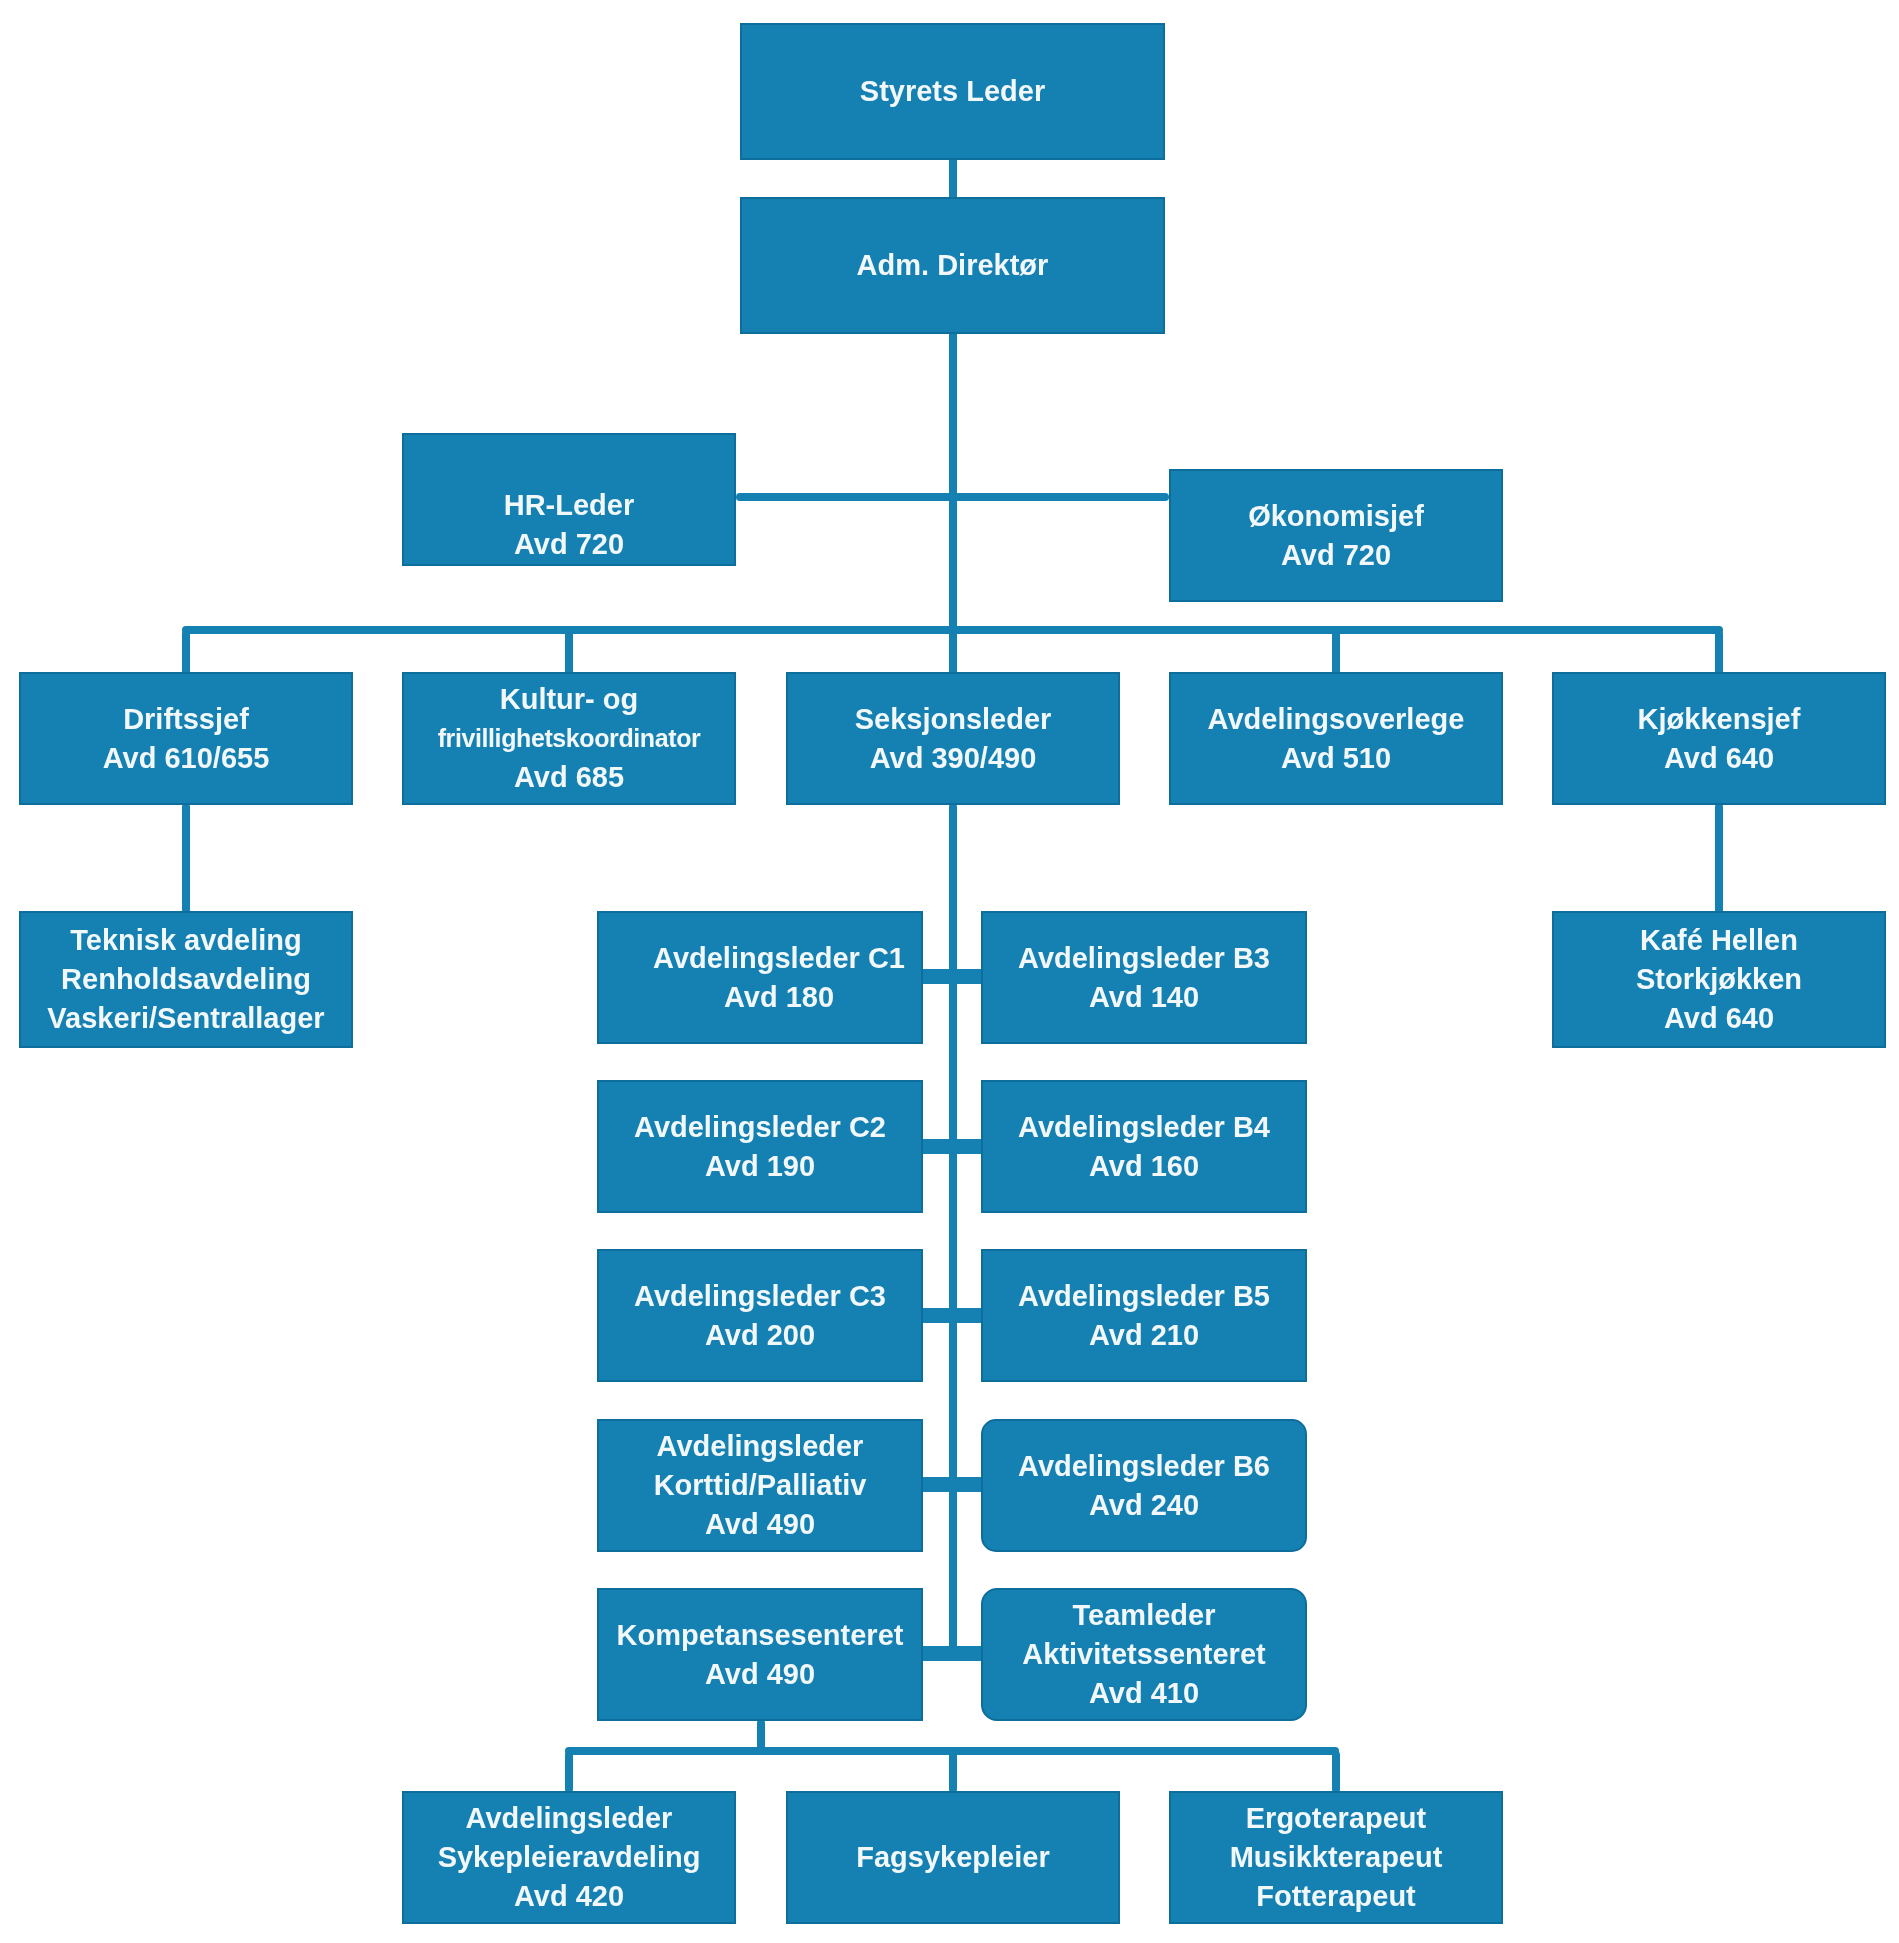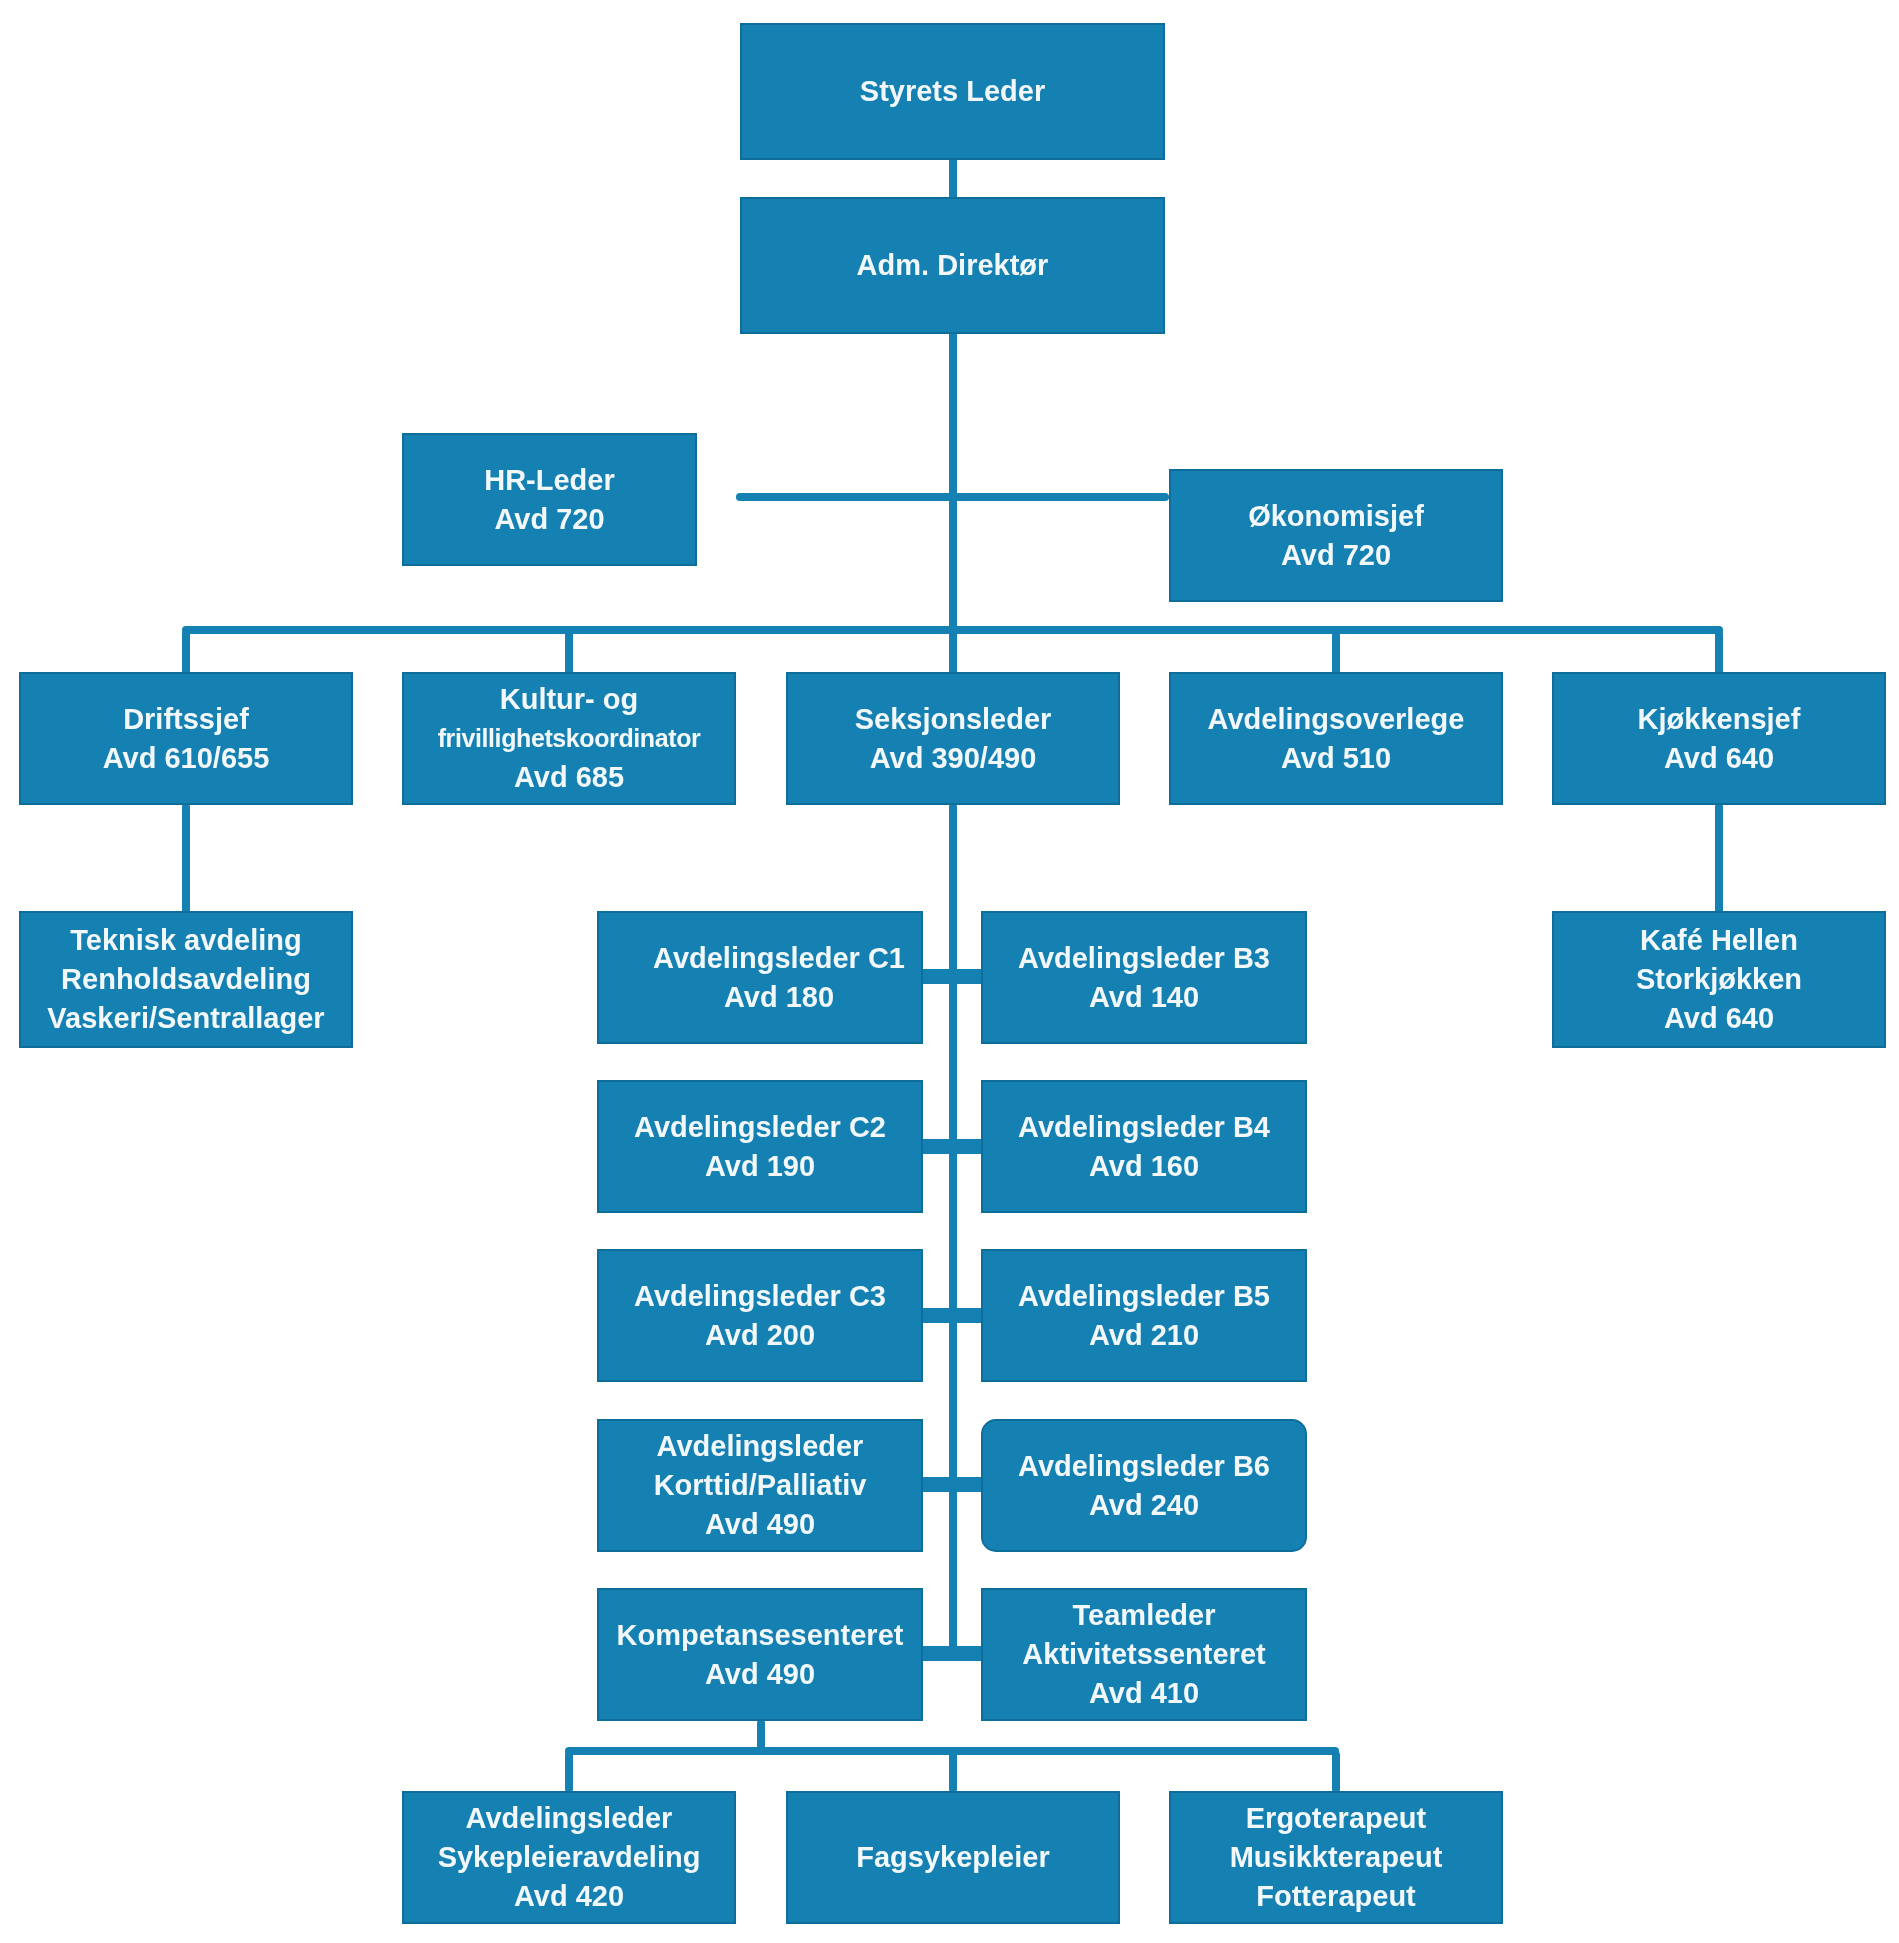--- a/index.html
+++ b/index.html
@@ -78,21 +78,21 @@
   <div class="conn v" style="left:1332px;top:1751px;height:42px;"></div>
 
   <div class="box" style="left:740px;top:23px;width:425px;height:137px;">
     <div class="line">Styrets Leder</div>
   </div>
 
   <div class="box" style="left:740px;top:197px;width:425px;height:137px;">
     <div class="line">Adm. Direktør</div>
   </div>
 
-  <div class="box" style="left:402px;top:433px;width:295px;height:133px;">
+  <div class="box" style="left:402px;top:433px;width:334px;height:133px;justify-content:flex-end;">
     <div class="line">HR-Leder</div>
     <div class="line">Avd 720</div>
   </div>
 
   <div class="box" style="left:1169px;top:433px;width:334px;height:133px;margin-top:36px;">
     <div class="line">Økonomisjef</div>
     <div class="line">Avd 720</div>
   </div>
 
   <div class="box" style="left:19px;top:672px;width:334px;height:133px;">
@@ -167,21 +167,21 @@
   </div>
   <div class="box" style="left:981px;top:1419px;width:326px;height:133px;border-radius:15px;">
     <div class="line">Avdelingsleder B6</div>
     <div class="line">Avd 240</div>
   </div>
 
   <div class="box" style="left:597px;top:1588px;width:326px;height:133px;">
     <div class="line">Kompetansesenteret</div>
     <div class="line">Avd 490</div>
   </div>
-  <div class="box" style="left:981px;top:1588px;width:326px;height:133px;">
+  <div class="box" style="left:981px;top:1588px;width:326px;height:133px;border-radius:16px;">
     <div class="line">Teamleder</div>
     <div class="line">Aktivitetssenteret</div>
     <div class="line">Avd 410</div>
   </div>
 
   <div class="box" style="left:402px;top:1791px;width:334px;height:133px;">
     <div class="line">Avdelingsleder</div>
     <div class="line">Sykepleieravdeling</div>
     <div class="line">Avd 420</div>
   </div>

